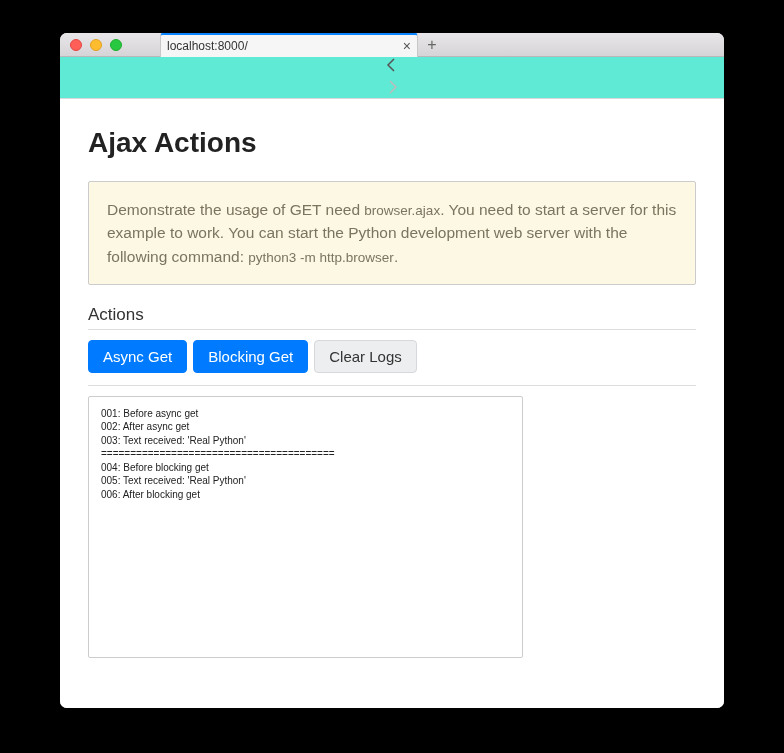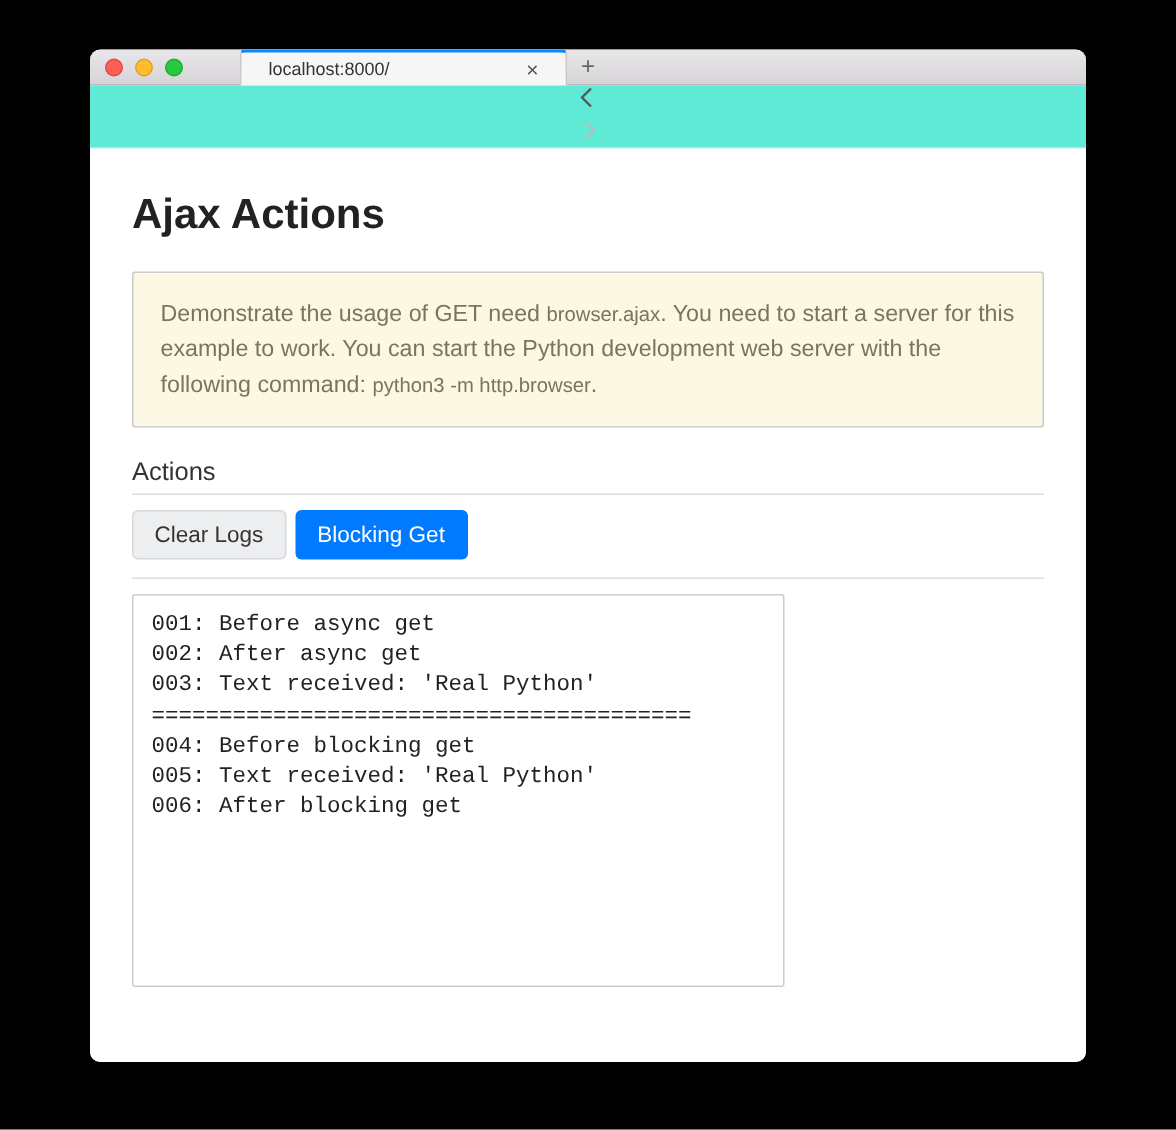--- a/index.html
+++ b/index.html
@@ -40,29 +40,29 @@
   .tl.green { background: #28c840; border: 0.5px solid #1dad2b; }
   .tabs {
     position: absolute;
     left: 100px;
     top: 0;
     height: 24px;
     display: flex;
     align-items: stretch;
   }
   .tab {
-    width: 218px;
+    width: 258px;
     background: #f6f6f6;
     border: 1px solid #c8c8c8;
     border-bottom: none;
     border-top: 2px solid #0a84ff;
     border-radius: 3px 3px 0 0;
     display: flex;
     align-items: center;
-    padding: 0 18px;
+    padding: 0 6px;
     font-size: 12px;
     color: #333;
     gap: 8px;
   }
   .tab-title { flex: 1; white-space: nowrap; overflow: hidden; text-overflow: ellipsis; }
   .tab-close { font-size: 14px; color: #555; cursor: pointer; }
   .newtab {
     width: 28px;
     display: flex;
     align-items: center;
@@ -169,27 +169,27 @@
   .btn.secondary {
     background: #eceeef;
     color: #333;
     border-color: #d6d8db;
   }
   .logs {
     background: #fff;
     border: 1px solid #ccc;
     border-radius: 2px;
     padding: 10px 12px;
-    font-size: 15px;
+    font-size: 10px;
     line-height: 1.35;
     height: 262px;
     width: 435px;
     overflow: auto;
     white-space: pre;
-    font-family: Liberation Mono, monospace;
+    font-family: Liberation Sans, sans-serif;
   }
 </style>
 </head>
 <body>
 
 <div class="window">
 
   <div class="titlebar">
     <div class="traffic">
       <div class="tl red"></div>
@@ -281,22 +281,23 @@
   <div class="page">
     <h1>Ajax Actions</h1>
 
     <div class="callout">
       <span>Demonstrate the usage of GET need </span><code>browser.ajax</code><span>. You need to start a server for this example to work. You can start the Python development web server with the following command: </span><code>python3 -m http.browser</code><span>.</span>
     </div>
 
     <div class="section-label">Actions</div>
     <hr class="sep">
     <div class="btnrow">
+      <button class="btn primary">Async Get</button>
+      <button class="btn primary">Blocking Get</button>
       <button class="btn secondary">Clear Logs</button>
-      <button class="btn primary">Blocking Get</button>
     </div>
 
     <hr class="sep">
     <div class="logs" id="logs-box">001: Before async get
 002: After async get
 003: Text received: 'Real Python'
 ========================================
 004: Before blocking get
 005: Text received: 'Real Python'
 006: After blocking get</div>

